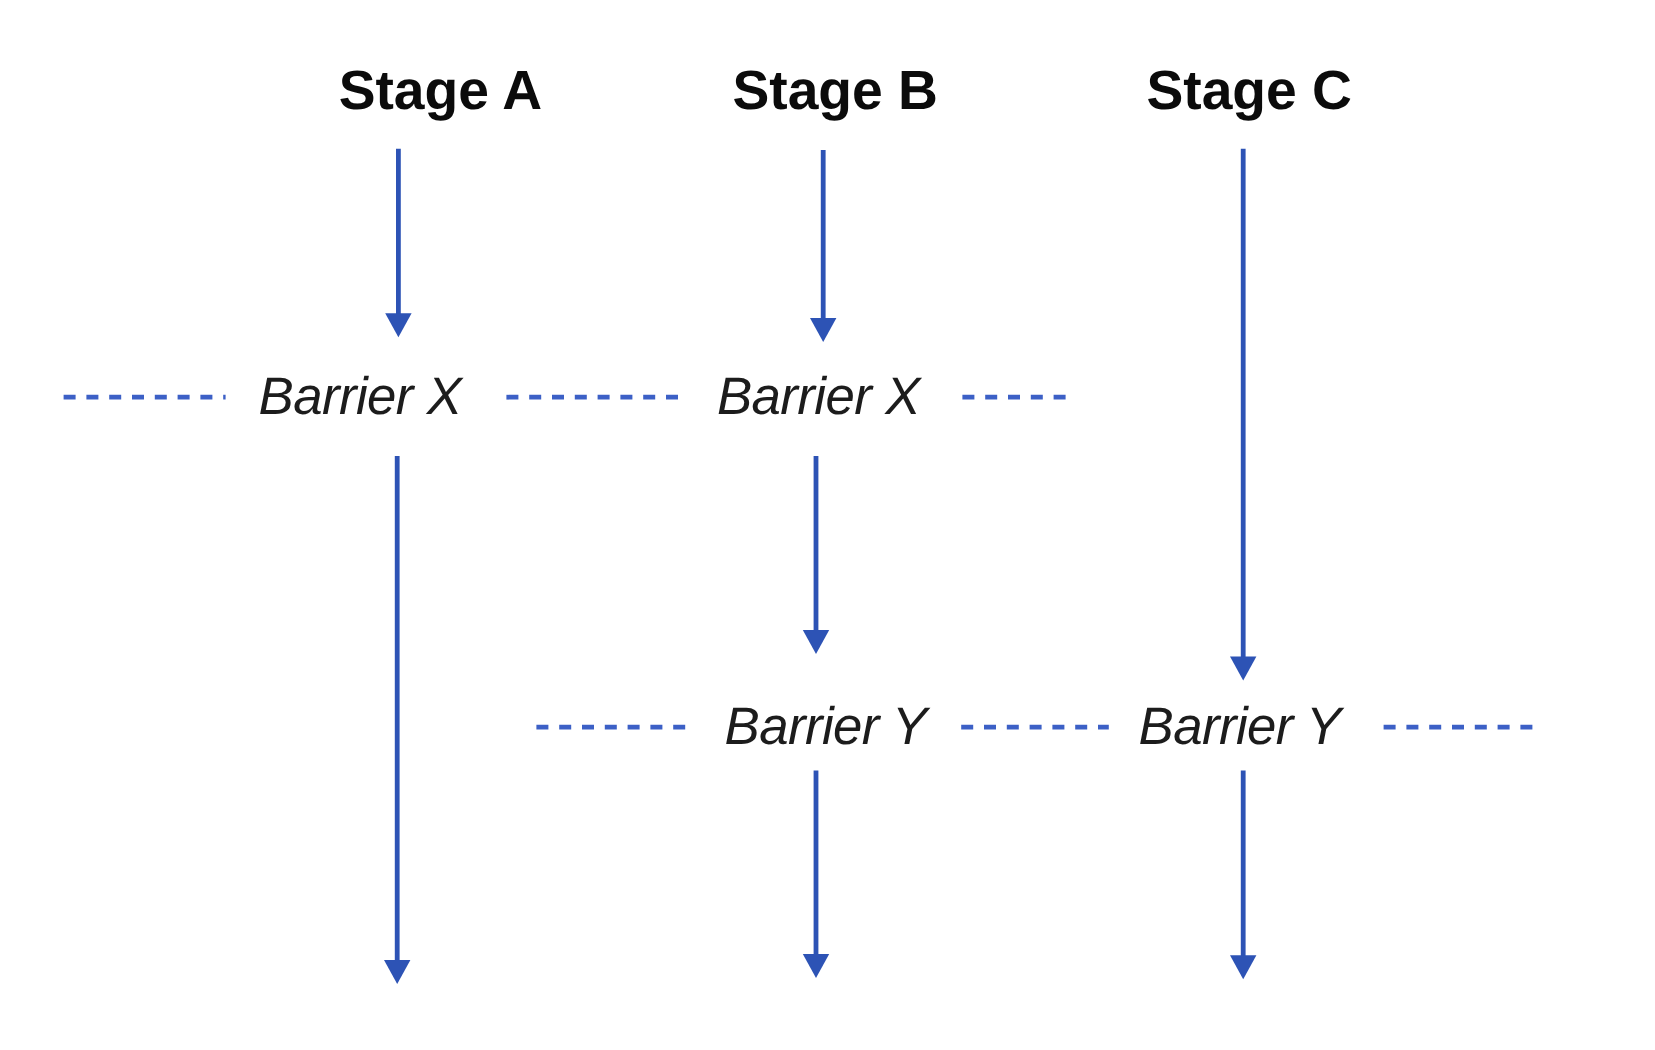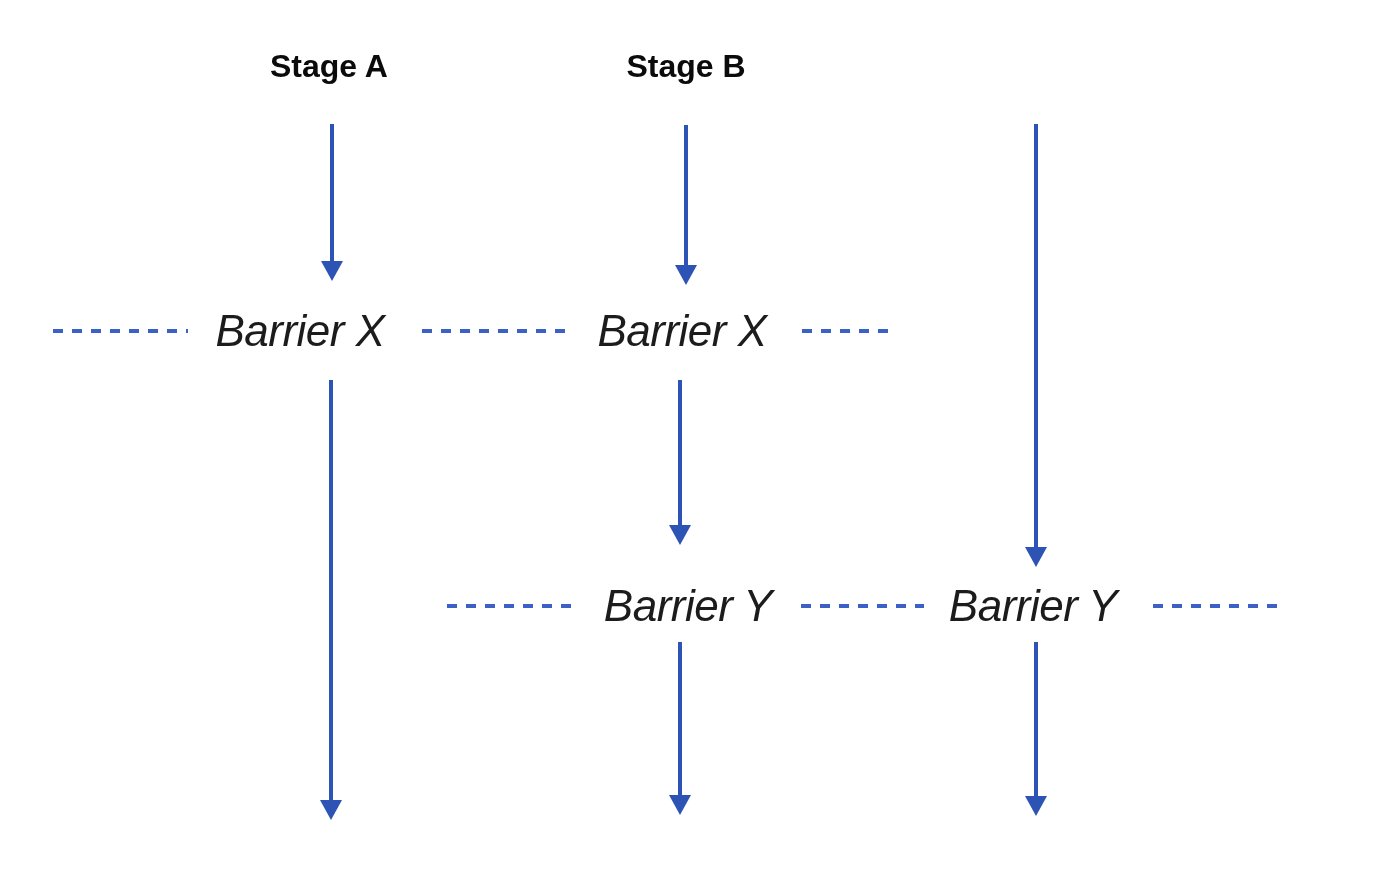--- a/index.html
+++ b/index.html
@@ -41,38 +41,39 @@
     stroke: var(--c-dash);
     stroke-width: 4;
     stroke-dasharray: 10 9;
     stroke-linecap: butt;
     fill: none;
   }
   .stage-heading {
     position: absolute;
     transform: translateX(-50%);
     top: 48px;
-    font-size: 32px;
+    font-size: 46px;
     font-weight: 700;
     color: var(--c-heading);
     white-space: nowrap;
     letter-spacing: 0;
+    margin-left: 38px;
   }
   .barrier-label {
     position: absolute;
     transform: translate(-50%, -50%);
     font-size: 44px;
     font-weight: 400;
     color: var(--c-label);
     white-space: nowrap;
     letter-spacing: -0.5px;
     font-style: italic;
   }
   .stage-heading.pos-a { left: 329px; }
-  .stage-heading.pos-b { left: 686px; }
+  .stage-heading.pos-b { left: 658px; }
   .stage-heading.pos-c { left: 1003px; }
   .barrier-label.pos-x1 { left: 300px;  top: 331px; }
   .barrier-label.pos-x2 { left: 682px;  top: 331px; }
   .barrier-label.pos-y1 { left: 688px;  top: 606px; }
   .barrier-label.pos-y2 { left: 1033px; top: 606px; }
 </style>
 </head>
 <body>
 
 <div class="canvas">
@@ -110,19 +111,20 @@
 
     <g>
       <line class="dash-line" x1="447" y1="606" x2="572" y2="606"></line>
       <line class="dash-line" x1="801" y1="606" x2="924" y2="606"></line>
       <line class="dash-line" x1="1153" y1="606" x2="1280" y2="606"></line>
     </g>
   </svg>
 
   <div class="stage-heading pos-a">Stage A</div>
   <div class="stage-heading pos-b">Stage B</div>
+  <div class="stage-heading pos-c">Stage C</div>
 
   <div class="barrier-label pos-x1">Barrier X</div>
   <div class="barrier-label pos-x2">Barrier X</div>
   <div class="barrier-label pos-y1">Barrier Y</div>
   <div class="barrier-label pos-y2">Barrier Y</div>
 
 </div>
 
 </body></html>

